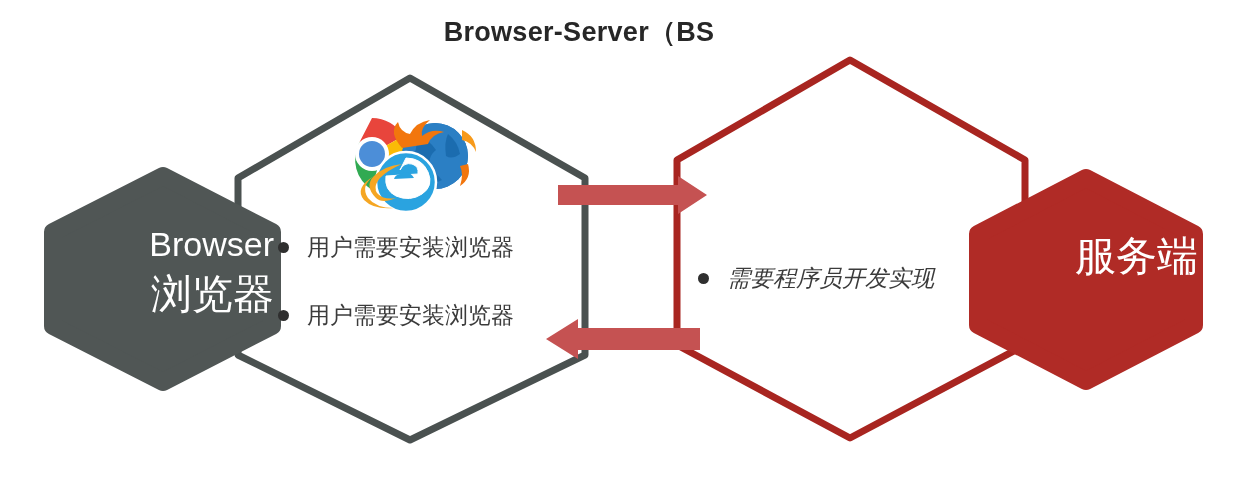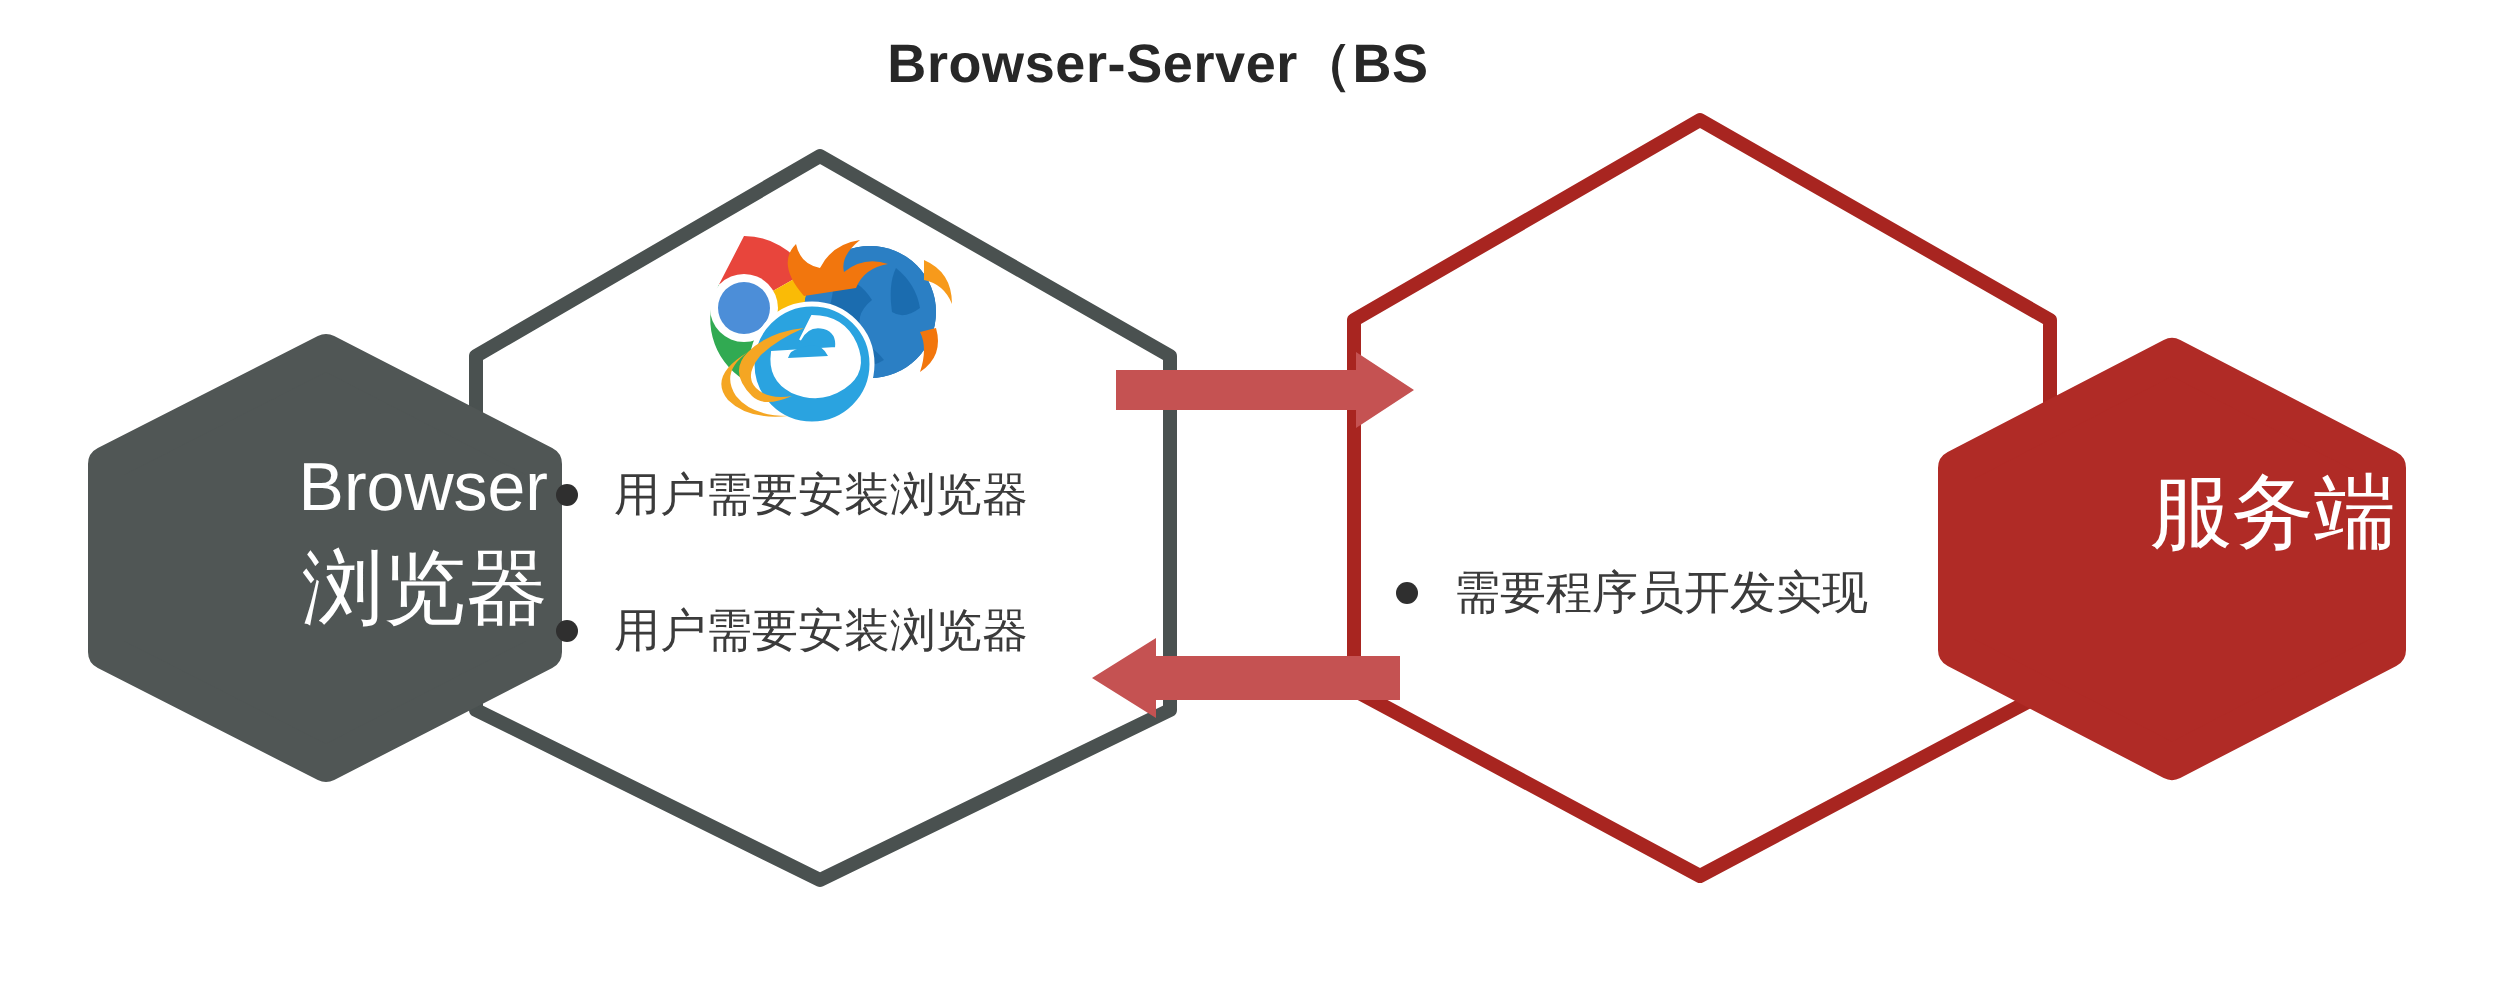--- a/index.html
+++ b/index.html
@@ -84,21 +84,21 @@
     display: inline-block;
     width: 11px;
     height: 11px;
     border-radius: 50%;
     background: #2f2f2f;
     margin-right: 18px;
     flex: 0 0 auto;
   }
   #bullet-left-1 { left: 278px; top: 232px; }
   #bullet-left-2 { left: 278px; top: 300px; }
-  #bullet-right-1 { left: 698px; top: 281px; }
+  #bullet-right-1 { left: 698px; top: 263px; font-style: italic; }
 
   
   #browser-logos {
     position: absolute;
     left: 330px;
     top: 112px;
     width: 160px;
     height: 100px;
   }
 

